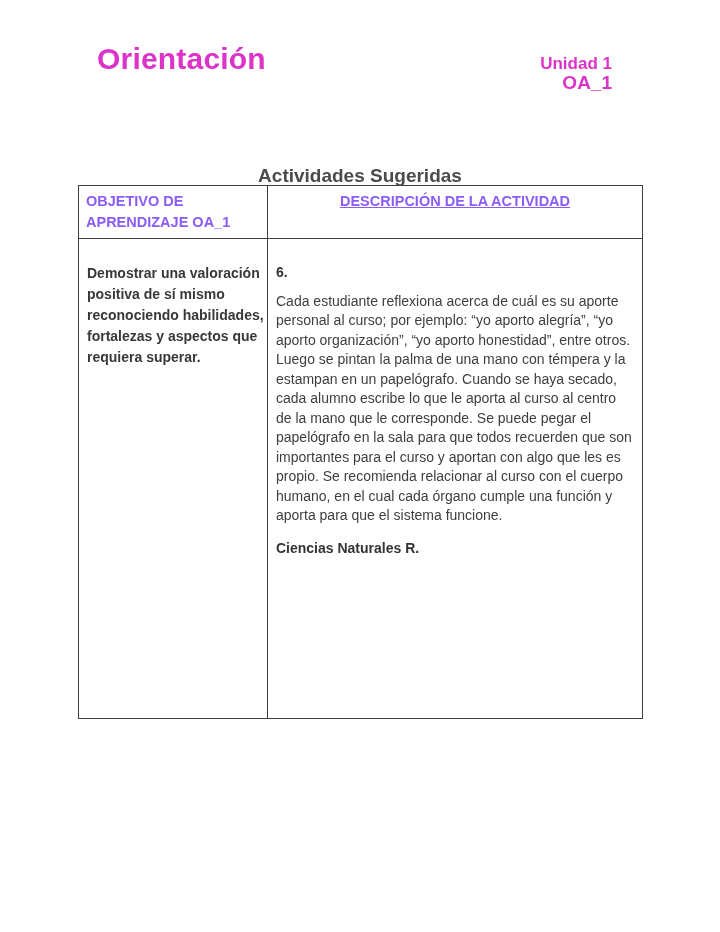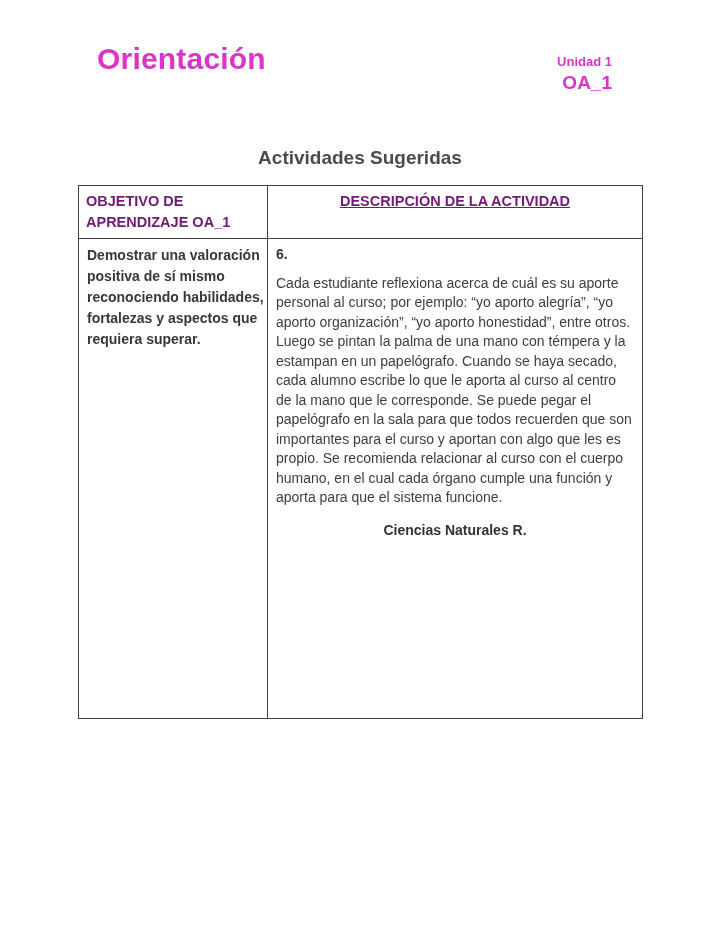--- a/index.html
+++ b/index.html
@@ -23,69 +23,69 @@
     position:absolute;left:97px;top:42px;
     font-size:30px;font-weight:bold;color:var(--magenta);
     letter-spacing:0.2px;
   }
   .grade{
     position:absolute;left:98px;top:79px;
     font-size:19px;font-weight:bold;color:var(--ink);
   }
   .unit{
     position:absolute;right:108px;top:54px;
-    font-size:13px;font-weight:bold;color:var(--magenta);
+    font-size:17px;font-weight:bold;color:var(--magenta);
     text-align:right;
     margin-left:8px;
   }
   .oa{
     position:absolute;right:108px;top:72px;
     font-size:19px;font-weight:bold;color:var(--magenta);
     text-align:right;
   }
 
   
   .doc-title{
-    position:absolute;left:78px;top:147px;width:564px;
+    position:absolute;left:78px;top:165px;width:564px;
     margin:0;text-align:center;
     font-size:19px;font-weight:bold;color:var(--gray-title);
   }
 
   
   table.activities{
     position:absolute;left:78px;top:185px;width:564px;height:530px;
     border-collapse:collapse;table-layout:fixed;
   }
   table.activities th,
   table.activities td{
     border:1.5px solid var(--border);
     vertical-align:top;
     overflow:hidden;
   }
   col.c1{width:189px;}
   col.c2{width:375px;}
   th{
     height:48px;padding:5px 7px;
-    font-size:14.5px;line-height:21px;color:#701a75;
+    font-size:14.5px;line-height:21px;color:#8b5cf6;
     font-weight:bold;
   }
   th.obj{ text-align:left; white-space:pre;}
   th.desc{text-align:center;text-decoration:underline;}
-  td{height:480px;padding:6px 8px;}
+  td{height:480px;padding:24px 8px;}
   td.objective{
     font-size:14px;font-weight:bold;line-height:21px;
     white-space:pre;color:#383838;
   }
   td.description p{
     margin:0 0 13px 0;
     font-size:14px;line-height:19.5px;color:var(--gray-text);
     white-space:pre;
   }
   td.description p.num{font-weight:bold;margin-bottom:9px;color:#333;}
-  td.description p.ref{font-weight:bold;color:#333;margin-bottom:0;text-align:center;}
+  td.description p.ref{font-weight:bold;color:#333;margin-bottom:0;}
 </style>
 </head>
 <body>
 
 <div class="page">
 
   <div class="subject">Orientación</div>
   <div class="unit">Unidad 1</div>
   <div class="oa">OA_1</div>
 

